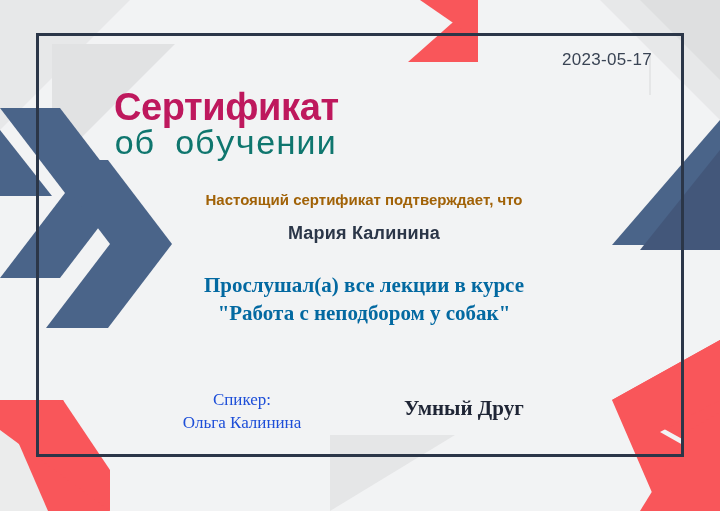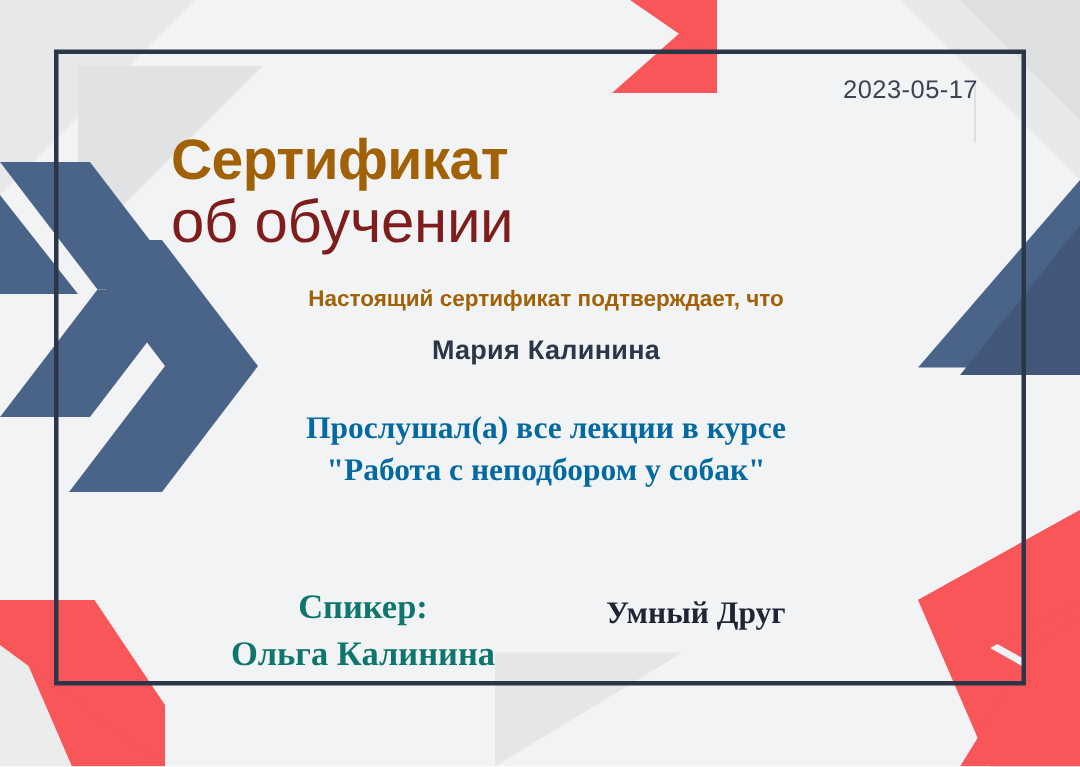--- a/index.html
+++ b/index.html
@@ -58,30 +58,31 @@
   }
 
   .title-block {
     position: absolute;
     left: 110px;
     top: 88px;
   }
   .title-main {
     font-size: 38px;
     font-weight: bold;
-    color: #a16207;
+    color: #be185d;
     line-height: 1.0;
     letter-spacing: -0.4px;
   }
   .title-sub {
-    font-size: 40px;
+    font-size: 34px;
     font-weight: normal;
-    color: #7f1d1d;
+    color: #0f766e;
     line-height: 1.12;
     letter-spacing: -0.2px;
+    font-family: Liberation Mono, monospace;
   }
 
   .confirm-line {
     position: absolute;
     top: 191px;
     left: 0;
     width: 720px;
     text-align: center;
     font-size: 15px;
     font-weight: bold;
@@ -113,23 +114,23 @@
     line-height: 1.32;
   }
 
   .speaker-block {
     position: absolute;
     top: 389px;
     left: 118px;
     width: 240px;
     text-align: center;
     font-family: "Liberation Serif", serif;
-    font-size: 23px;
-    font-weight: bold;
-    color: #0f766e;
+    font-size: 17px;
+    font-weight: normal;
+    color: #1d4ed8;
     line-height: 1.35;
   }
 
   .org-block {
     position: absolute;
     top: 396px;
     left: 400px;
     width: 220px;
     text-align: left;
     font-family: "Liberation Serif", serif;

